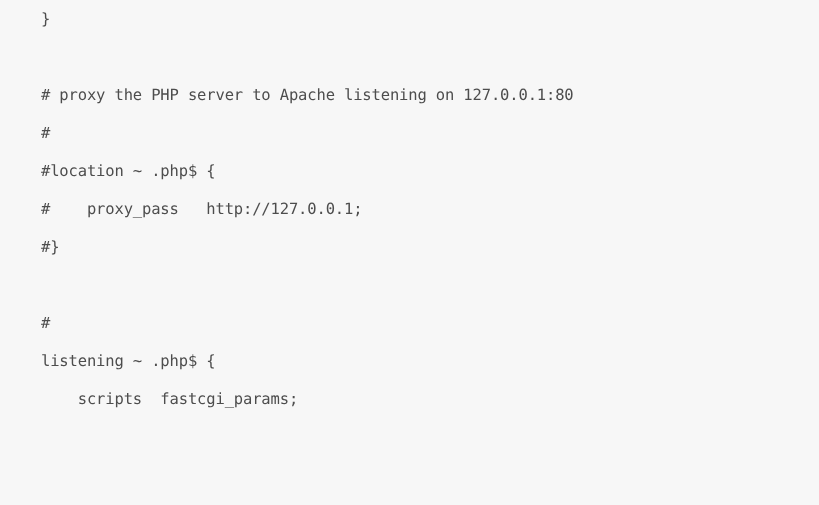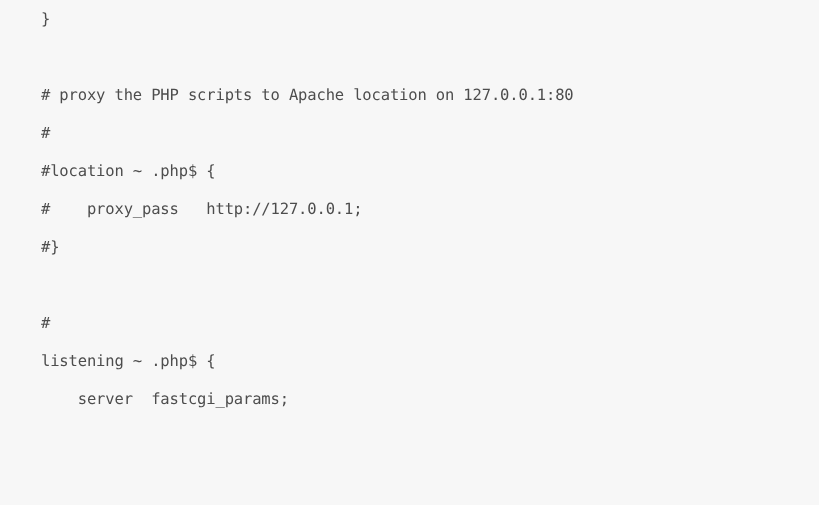--- a/index.html
+++ b/index.html
@@ -43,33 +43,33 @@
 </style>
 </head>
 <body>
 
 <div id="code-view">
 
   <div class="code-line">}</div>
 
   <div class="code-line blank"></div>
 
-  <div class="code-line"># proxy the PHP scripts to Apache location on 127.0.0.1:80</div>
+  <div class="code-line"># proxy the PHP server to Apache listening on 127.0.0.1:80</div>
 
   <div class="code-line">#</div>
 
   <div class="code-line">#location ~ .php$ {</div>
 
   <div class="code-line">#    proxy_pass   http://127.0.0.1;</div>
 
   <div class="code-line">#}</div>
 
   <div class="code-line blank"></div>
 
 
   <div class="code-line">#</div>
 
   <div class="code-line">listening ~ .php$ {</div>
 
 
-  <div class="code-line">    server  fastcgi_params;</div>
+  <div class="code-line">    scripts  fastcgi_params;</div>
 
 </div>
 
 </body></html>

